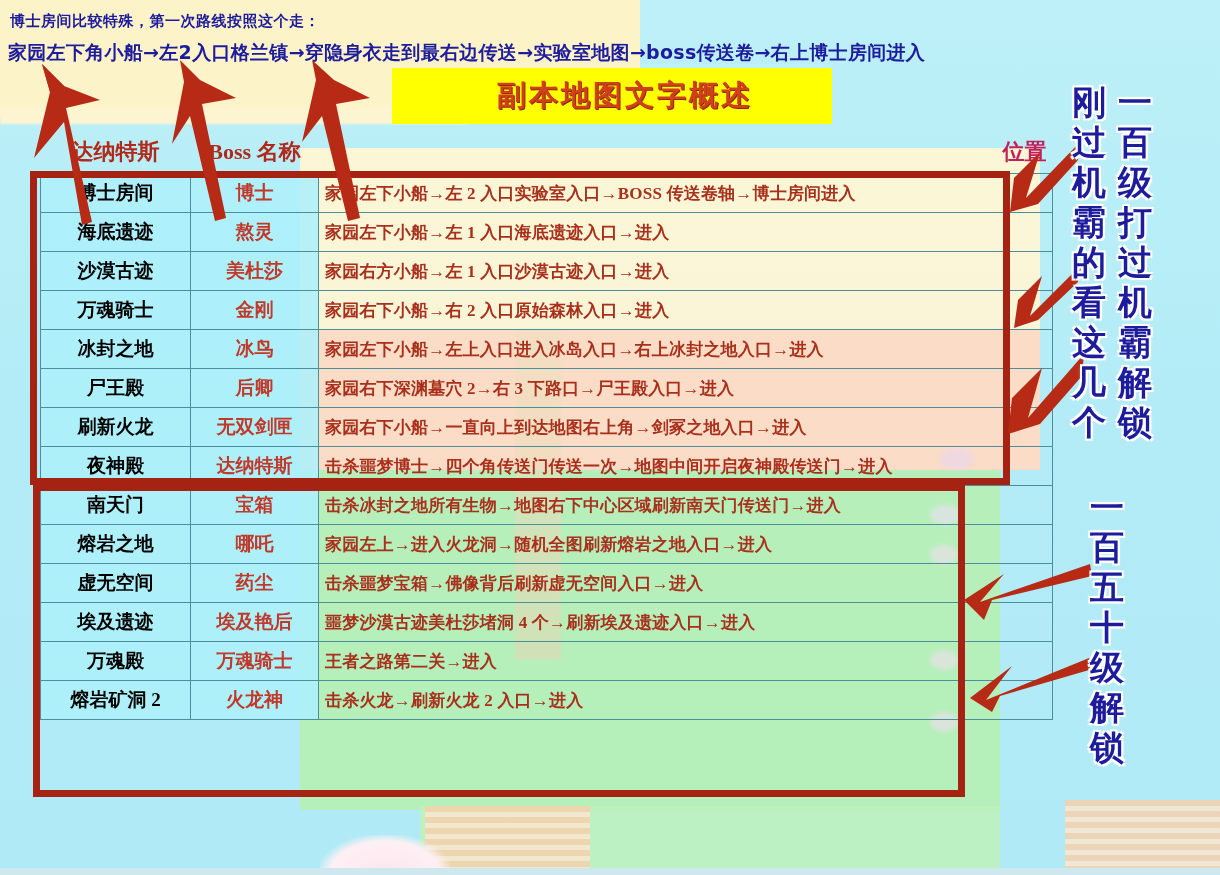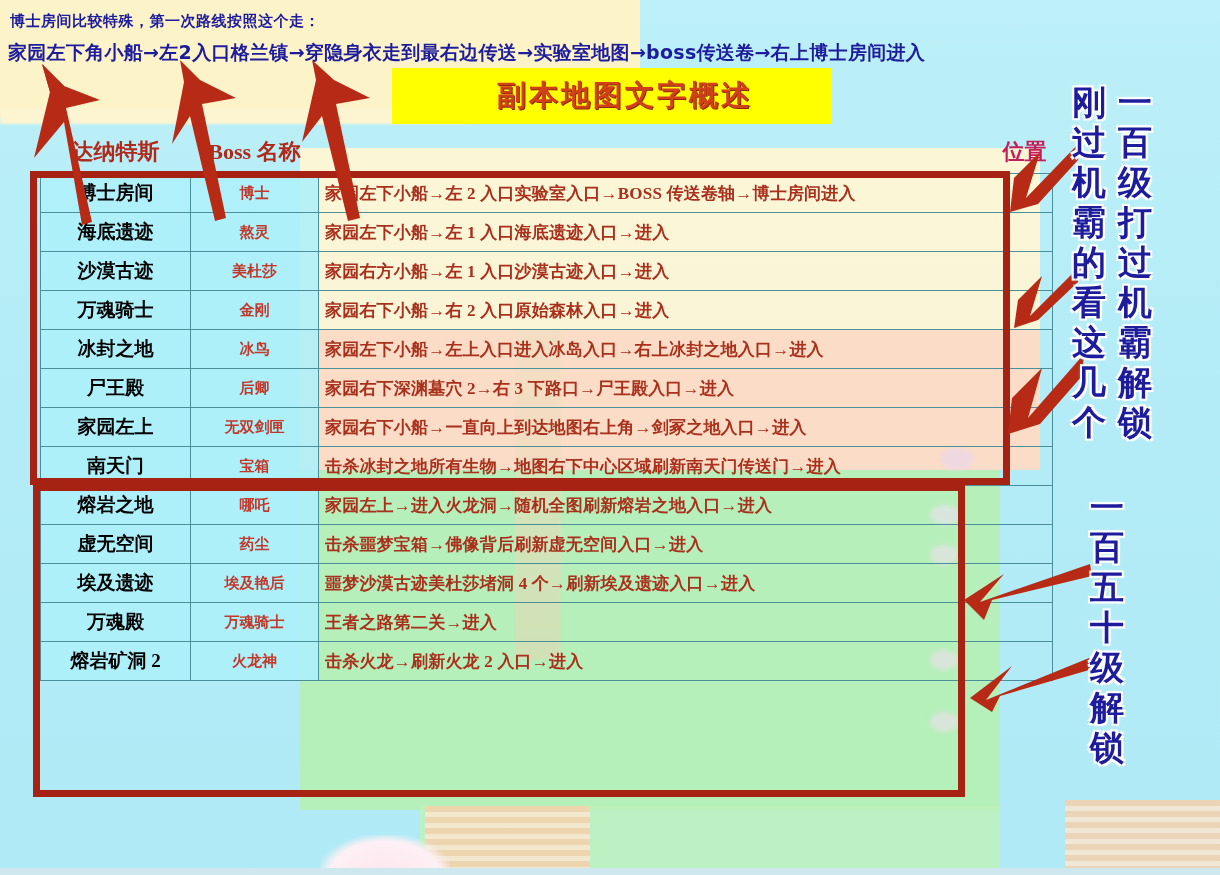--- a/index.html
+++ b/index.html
@@ -57,21 +57,21 @@
   #tbl{position:absolute;left:40px;top:131px;width:1012px;border-collapse:collapse;
     table-layout:fixed;}
   #tbl col.c1{width:150px;} #tbl col.c2{width:128px;} #tbl col.c3{width:734px;}
   #tbl td,#tbl th{border:1px solid #4a8f99;height:38px;padding:0 6px;
     font-family:"Liberation Serif","DejaVu Serif",serif;}
   #tbl th{border:none;background:transparent;height:42px;}
   .hdr-dun,.hdr-boss{color:#b02a1c;font-size:22px;font-weight:bold;text-align:center;}
   .hdr-loc{color:#c21f5b;font-size:22px;font-weight:bold;text-align:right;}
   td.nm{color:#000000;font-size:19px;font-weight:bold;text-align:center;
     background:rgba(173,240,250,.88);}
-  td.bs{color:#c0392b;font-size:15px;font-weight:bold;text-align:center;
+  td.bs{color:#c0392b;font-size:19px;font-weight:bold;text-align:center;
     background:rgba(173,240,250,.88);}
   td.loc{color:#a8301c;font-size:17px;font-weight:bold;text-align:left;
     padding-left:14px;background:transparent;letter-spacing:.2px;}
 
   
   .redbox{position:absolute;border:7px solid #a62213;box-sizing:border-box;
     pointer-events:none;}
   #redbox-top{left:30px;top:171px;width:980px;height:314px;}
   #redbox-bot{left:33px;top:484px;width:932px;height:313px;}
 
@@ -158,23 +158,28 @@
           <td class="nm">冰封之地</td>
           <td class="bs">冰鸟</td>
           <td class="loc">家园左下小船→左上入口进入冰岛入口→右上冰封之地入口→进入</td>
         </tr>
         <tr>
           <td class="nm">尸王殿</td>
           <td class="bs">后卿</td>
           <td class="loc">家园右下深渊墓穴 2→右 3 下路口→尸王殿入口→进入</td>
         </tr>
         <tr>
-          <td class="nm">家园左上</td>
+          <td class="nm">刷新火龙</td>
           <td class="bs">无双剑匣</td>
           <td class="loc">家园右下小船→一直向上到达地图右上角→剑冢之地入口→进入</td>
+        </tr>
+        <tr>
+          <td class="nm">夜神殿</td>
+          <td class="bs">达纳特斯</td>
+          <td class="loc">击杀噩梦博士→四个角传送门传送一次→地图中间开启夜神殿传送门→进入</td>
         </tr>
         <tr>
           <td class="nm">南天门</td>
           <td class="bs">宝箱</td>
           <td class="loc">击杀冰封之地所有生物→地图右下中心区域刷新南天门传送门→进入</td>
         </tr>
         <tr>
           <td class="nm">熔岩之地</td>
           <td class="bs">哪吒</td>
           <td class="loc">家园左上→进入火龙洞→随机全图刷新熔岩之地入口→进入</td>

